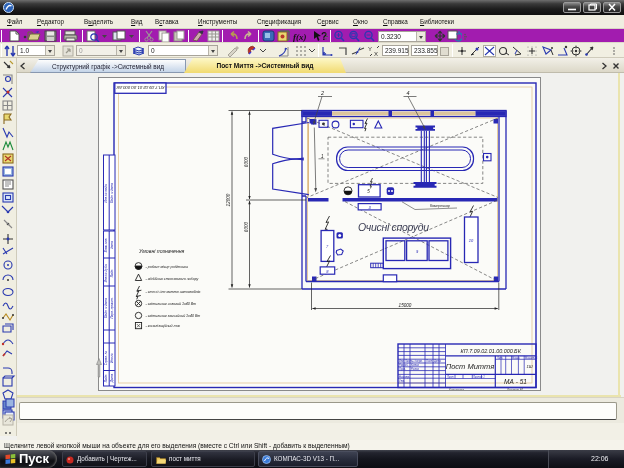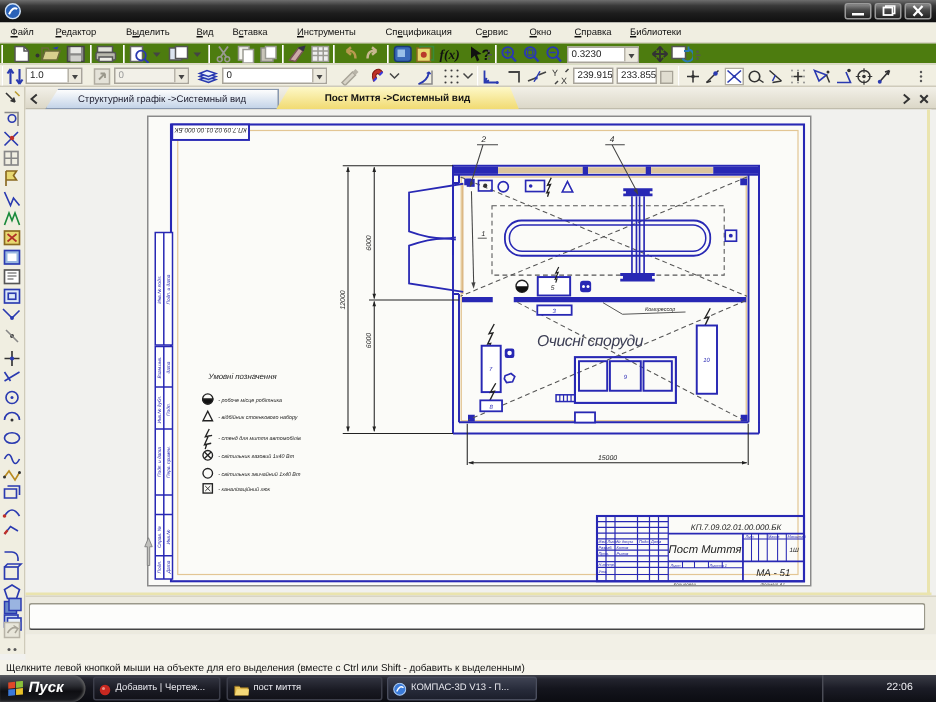--- a/index.html
+++ b/index.html
@@ -6,21 +6,21 @@
 #app{position:absolute;left:0;top:0;width:624px;height:468px;background:#f1f1ee;}
 .abs{position:absolute;}
 
 #title{left:0;top:0;width:624px;height:15px;background:linear-gradient(180deg,#6e6e6e 0%,#3a3a3a 25%,#1d1d1d 60%,#101010 100%);color:#fff;font-size:8px;font-weight:bold;line-height:15px;}
 #title .txt{position:absolute;left:16px;top:0;white-space:nowrap;letter-spacing:0px;}
 .winbtn{position:absolute;top:2px;width:18px;height:11px;background:linear-gradient(180deg,#8a8a8a,#4a4a4a 40%,#222);border:1px solid #9a9a9a;border-radius:2px;color:#fff;font-size:7px;line-height:9px;text-align:center;font-weight:bold;}
 
 #menu{left:0;top:15px;width:624px;height:14px;background:#f0eee1;border-bottom:1px solid #d8d4c4;font-size:6.3px;color:#111;}
 #menu span{position:absolute;top:3px;}
 
-#tb1{left:0;top:29px;width:624px;height:14px;background:#4d7c0f;border-bottom:1px solid #ddd9c9;}
+#tb1{left:0;top:29px;width:624px;height:14px;background:#a21caf;border-bottom:1px solid #ddd9c9;}
 #tb2{left:0;top:43px;width:624px;height:15px;background:#f1efe2;border-bottom:1px solid #cfcbbb;}
 .combo{position:absolute;background:#fff;border:1px solid #a8a49a;font-size:6.5px;color:#222;line-height:10px;padding-left:2px;}
 .combo .da{position:absolute;right:0px;top:0px;width:9px;height:100%;background:#ece9dd;border-left:1px solid #b8b4aa;}
 .da:after{content:"";position:absolute;left:2px;top:4px;border-left:2.5px solid transparent;border-right:2.5px solid transparent;border-top:3px solid #444;}
 .combo.gray{background:#f2f0e8;color:#999;}
 .ic{position:absolute;}
 
 #tabs{left:0;top:58px;width:624px;height:15px;background:linear-gradient(180deg,#f2f0e8,#dcd8c8);border-bottom:1px solid #c0bcac;}
 .tab1{position:absolute;left:30px;top:1px;width:156px;height:14px;background:linear-gradient(180deg,#fdfdfd,#c4d4e8);clip-path:polygon(9px 0,100% 0,100% 100%,0 100%);border:1px solid #8898b0;font-size:6.4px;color:#223;text-align:center;line-height:14px;}
 .tab2{position:absolute;left:184px;top:0px;width:162px;height:15px;background:linear-gradient(180deg,#fdf8c8,#f1da70);clip-path:polygon(9px 0,calc(100% - 6px) 0,100% 100%,0 100%);font-size:6.6px;font-weight:bold;color:#111;text-align:center;line-height:15px;}
@@ -30,21 +30,21 @@
 #wsp{left:17px;top:73px;width:604px;height:324px;background:#f1f1ee;}
 #sheet{left:98px;top:77px;width:443px;height:314px;background:#fbfbf8;border:1px solid #8a8a8a;}
 .ycream-v{left:618px;top:73px;width:2px;height:324px;background:#eae4ae;}
 .ycream-h{left:17px;top:395px;width:604px;height:2px;background:#eae4ae;}
 
 #pbar{left:17px;top:397px;width:607px;height:26px;background:#eceadf;border-top:1px solid #d8d4c4;}
 #pfield{left:19px;top:402px;width:598px;height:18px;background:#fdfdfb;border:1px solid #9a988a;border-bottom:1.5px solid #444;border-radius:2px;}
 #msg{left:17px;top:423px;width:607px;height:17px;background:#f2f0e6;}
 #status{left:0;top:440px;width:624px;height:10px;background:#f5f3eb;font-size:6.6px;color:#111;}
 #taskbar{left:0;top:450px;width:624px;height:18px;background:linear-gradient(180deg,#41434d 0%,#23242e 15%,#14151d 50%,#0b0c12 100%);}
-#startbtn{position:absolute;left:0;top:0;width:57px;height:18px;border-radius:0 9px 9px 0;background:linear-gradient(180deg,#55575f 0%,#2a2b31 40%,#0e0e12 60%,#1a1b20 100%);box-shadow:inset -1px 0 2px #666;color:#fff;font-weight:bold;font-style:italic;font-size:10px;line-height:18px;}
+#startbtn{position:absolute;left:0;top:0;width:57px;height:18px;border-radius:0 9px 9px 0;background:linear-gradient(180deg,#55575f 0%,#2a2b31 40%,#0e0e12 60%,#1a1b20 100%);box-shadow:inset -1px 0 2px #666;color:#fff;font-weight:bold;font-size:13px;line-height:18px;}
 .taskbtn{position:absolute;top:1px;height:16px;background:linear-gradient(180deg,#31333f,#1a1b24 55%,#121219);border:1px solid #3c3e4a;border-radius:2px;color:#e8e8ee;font-size:6.3px;line-height:14px;white-space:nowrap;overflow:hidden;}
 .sep1{position:absolute;top:1px;width:1px;height:12px;background:#d4d0c0;border-right:1px solid #fff;}
 .sep2{position:absolute;top:1px;width:1px;height:13px;background:#d4d0c0;border-right:1px solid #fff;}
 svg{display:block;}
 </style></head><body>
 <div id="app">
 
 <div id="title" class="abs">
  <svg class="abs" style="left:3px;top:2px" width="11" height="11" viewBox="0 0 11 11">
         <circle cx="5.5" cy="5.5" r="5" fill="#2a62b8"></circle>

